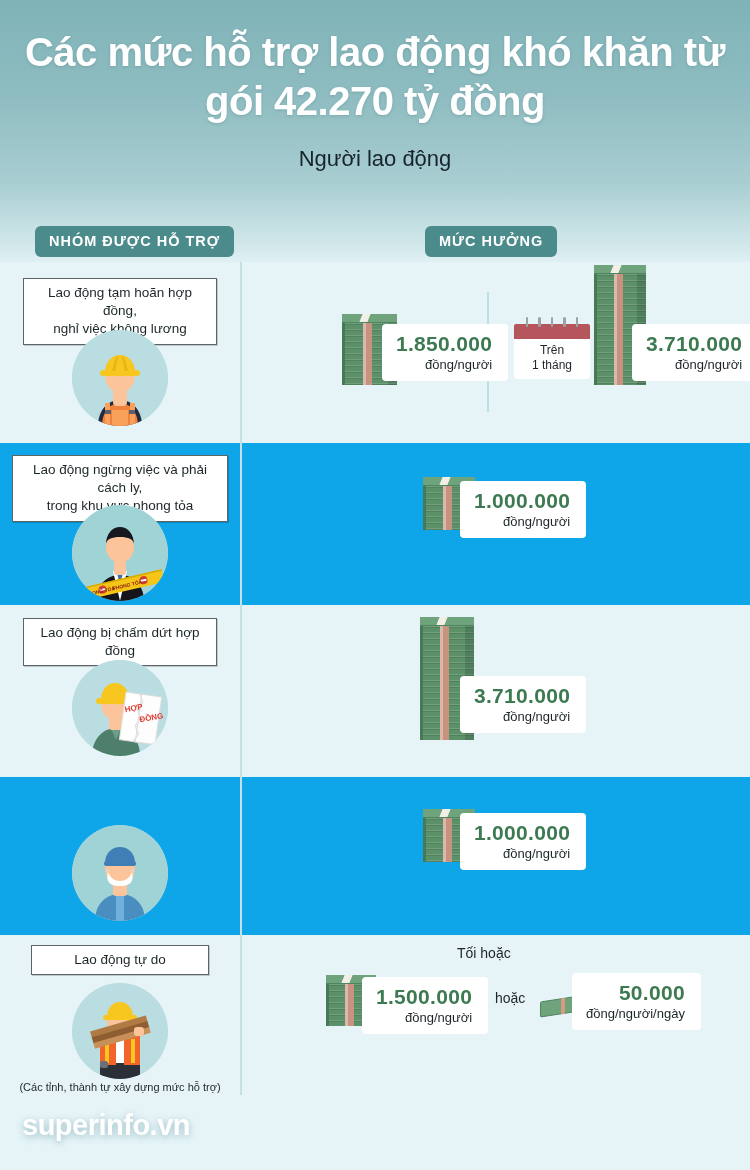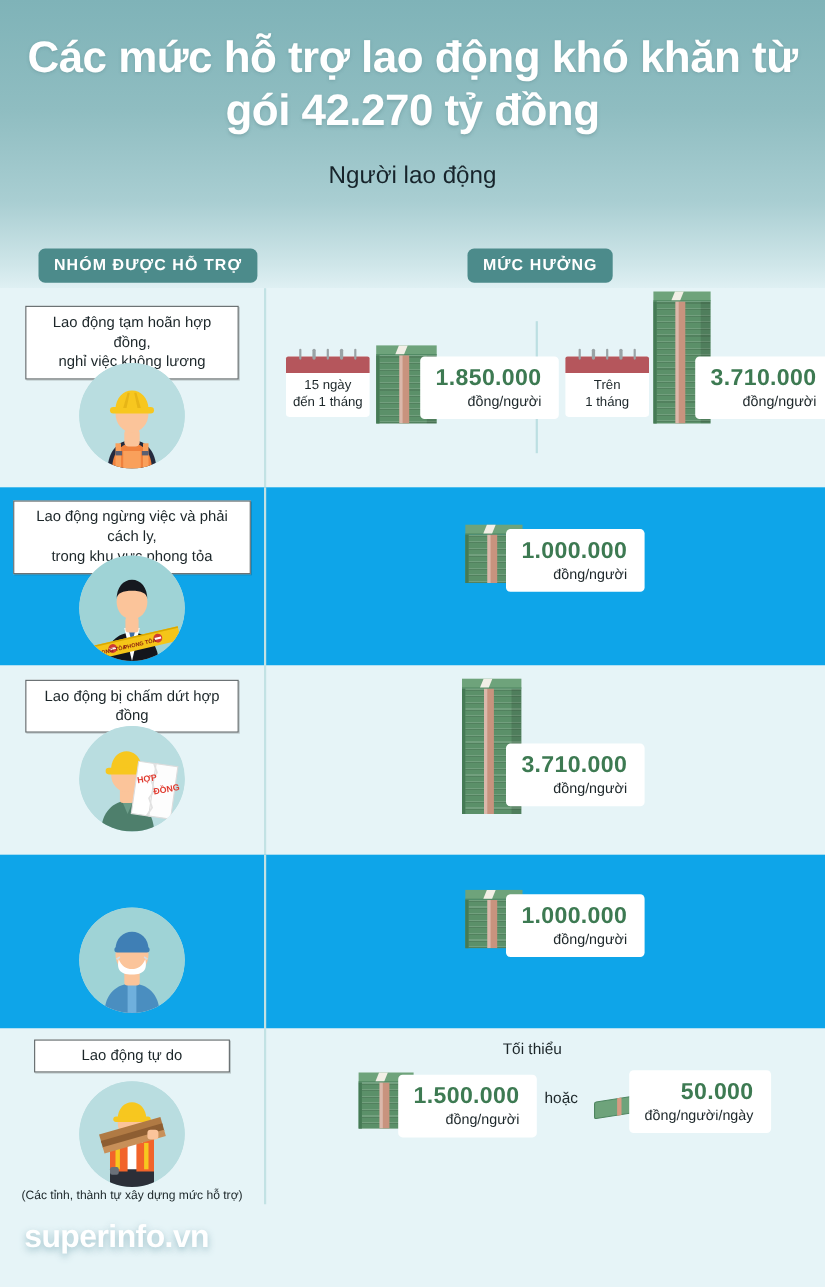--- a/index.html
+++ b/index.html
@@ -283,32 +283,20 @@
           <ellipse cx="48" cy="46" rx="15" ry="17" fill="#fbc49a"></ellipse>
           <path d="M33 42c0-10 7-17 15-17s15 7 15 17z" fill="#f7c71f"></path>
           <rect x="28" y="40" width="40" height="6" rx="3" fill="#f7c71f"></rect>
           <path d="M44 27l-4 14h3l3-14zM52 27l4 14h-3l-3-14z" fill="#e0ae12" opacity=".7"></path>
         </svg>
       </div>
     </div>
     <div class="col-right">
       <div class="vdiv" style="left:245px;top:30px;height:120px"></div>
 
-      <div class="cal" style="left:18px;top:62px">
-        <div class="rings">
-            <i></i>
-            <i></i>
-            <i></i>
-            <i></i>
-            <i></i>
-          </div>
-        <div class="bar"></div>
-        <div class="txt">15 ngày
-đến 1 tháng</div>
-      </div>
       <div class="stack" style="left:100px;top:52px">
         <div class="top" style="width:55px"></div>
         <div class="body" style="width:55px;height:62px">
           <div class="lines"></div>
             <div class="band"></div>
             <div class="shine"></div>
         </div>
       </div>
       <div class="amount-card" style="left:140px;top:62px">
         <div class="val">1.850.000</div>
@@ -474,21 +462,21 @@
             <rect x="18" y="46" width="58" height="7" fill="#8e5e32"></rect>
             <rect x="18" y="52" width="58" height="6" fill="#c89059"></rect>
           </g>
           <rect x="62" y="44" width="10" height="9" rx="3" fill="#fbc49a"></rect>
           <rect x="28" y="78" width="8" height="7" rx="2" fill="#6a7079"></rect>
         </svg>
       </div>
       <div class="note" style="top:146px">(Các tỉnh, thành tự xây dựng mức hỗ trợ)</div>
     </div>
     <div class="col-right">
-      <div class="side-label" style="left:215px;top:10px">Tối thiểu</div>
+      <div class="side-label" style="left:215px;top:10px">Tối hoặc</div>
 
       <div class="stack" style="left:84px;top:40px">
         <div class="top" style="width:50px"></div>
         <div class="body" style="width:50px;height:42px">
           <div class="lines"></div>
             <div class="band"></div>
             <div class="shine"></div>
         </div>
       </div>
       <div class="amount-card" style="left:120px;top:42px">

